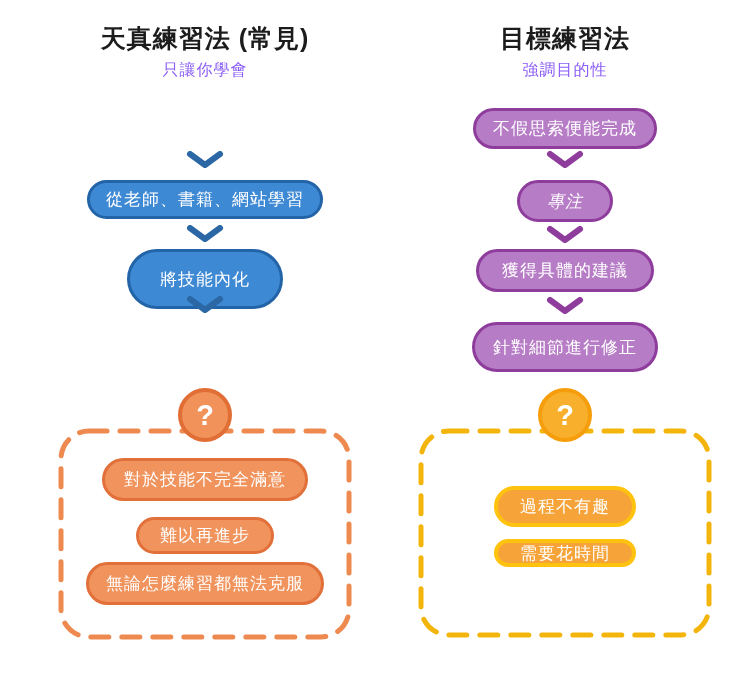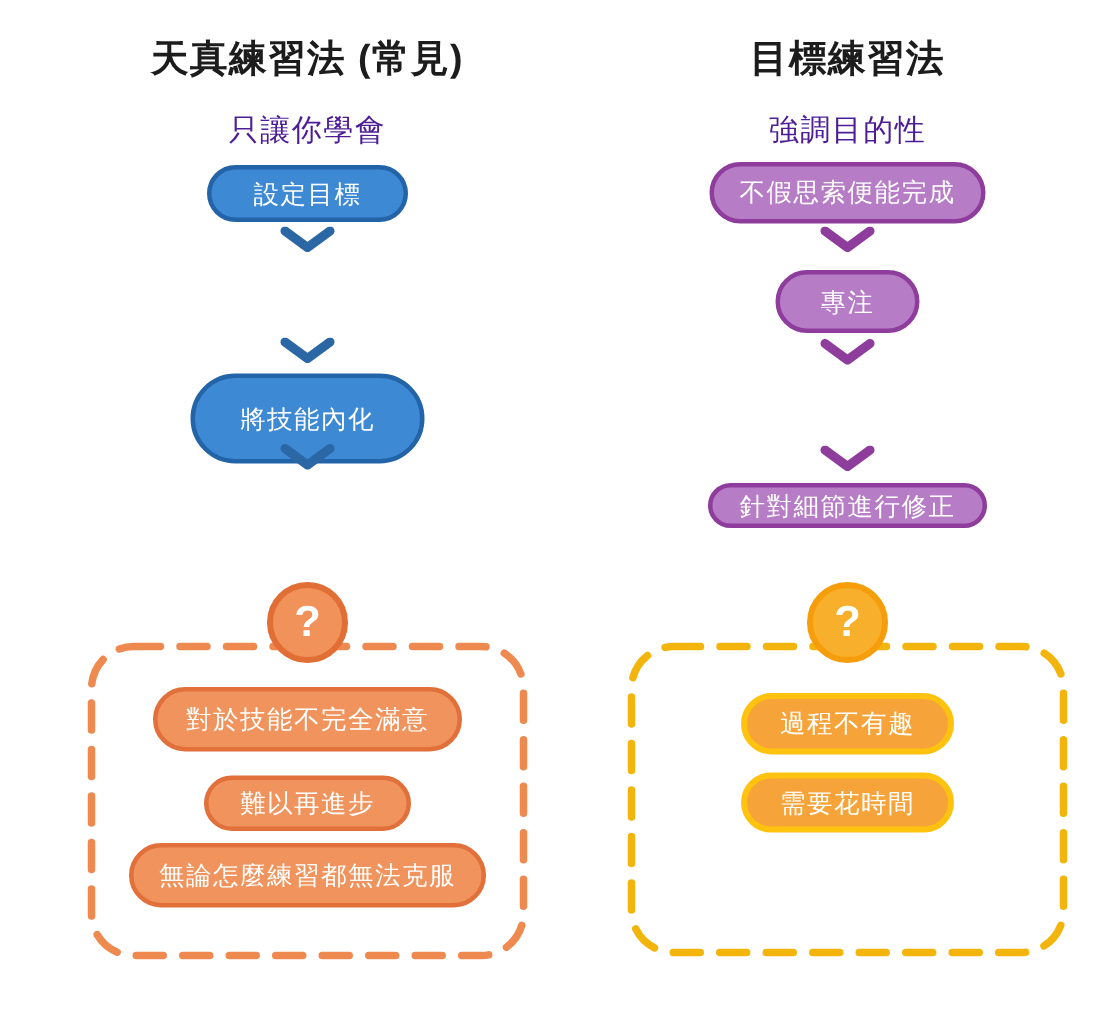--- a/index.html
+++ b/index.html
@@ -15,32 +15,32 @@
   .col-right { left: 380px; }
 
   .centered { left: 50%; transform: translateX(-50%); position: absolute; }
 
   .col-title {
     top: 22px; width: 100%; text-align: center;
     font-size: 25px; font-weight: bold; color: #1c1c1c; letter-spacing: 1px;
   }
   .col-subtitle {
     top: 60px; width: 100%; text-align: center;
-    font-size: 20px; color: #4c1d95; letter-spacing: 1px; margin-top: 13px;
+    font-size: 16px; color: #8b5cf6; letter-spacing: 1px;
   }
 
   .pill {
     display: flex; align-items: center; justify-content: center;
     color: #ffffff; font-size: 17px; letter-spacing: 1px;
     border-radius: 999px; white-space: nowrap;
   }
   .pill-blue   { background: var(--blue-fill);   border: 3.5px solid var(--blue-border); }
   .pill-purple { background: var(--purple-fill); border: 3.5px solid var(--purple-border); }
   .pill-orange { background: var(--orange-fill); border: 3px   solid var(--orange-border); }
-  .pill-amber  { background: var(--amber-fill);  border: 4px   solid var(--amber-border); }
+  .pill-amber  { background: var(--amber-fill);  border: 4px   solid var(--amber-border); margin-top: 24px; }
 
   .chev { height: 18px; width: 40px; }
   .chev polyline { fill: none; stroke-width: 6; stroke-linecap: round; stroke-linejoin: round; }
   .chev-blue polyline   { stroke: var(--blue-arrow); }
   .chev-purple polyline { stroke: var(--purple-arrow); }
 
   .qcircle {
     width: 54px; height: 54px; border-radius: 50%;
     display: flex; align-items: center; justify-content: center;
     font-size: 29px; font-weight: bold; color: #ffffff;
@@ -58,25 +58,25 @@
 </style>
 </head>
 <body>
 
 <div class="canvas">
 
   <section class="col col-left">
     <h1 class="centered col-title">天真練習法 (常見)</h1>
     <div class="centered col-subtitle">只讓你學會</div>
 
-    <div class="centered pill pill-blue" style="top:110px; width:134px; height:38px;">設定目標</div>
     <svg class="centered chev chev-blue" style="top:151px" viewBox="0 0 40 18">
         <polyline points="5,3 20,14 35,3"></polyline>
       </svg>
 
+    <div class="centered pill pill-blue" style="top:180px; width:236px; height:39px;">從老師、書籍、網站學習</div>
     <svg class="centered chev chev-blue" style="top:225px" viewBox="0 0 40 18">
         <polyline points="5,3 20,14 35,3"></polyline>
       </svg>
 
     <div class="centered pill pill-blue" style="top:249px; width:156px; height:60px;">將技能內化</div>
     <svg class="centered chev chev-blue" style="top:296px" viewBox="0 0 40 18">
         <polyline points="5,3 20,14 35,3"></polyline>
       </svg>
 
 
@@ -94,35 +94,36 @@
 
   <section class="col col-right">
     <h1 class="centered col-title">目標練習法</h1>
     <div class="centered col-subtitle">強調目的性</div>
 
     <div class="centered pill pill-purple" style="top:108px; width:184px; height:41px;">不假思索便能完成</div>
     <svg class="centered chev chev-purple" style="top:151px" viewBox="0 0 40 18">
         <polyline points="5,3 20,14 35,3"></polyline>
       </svg>
 
-    <div class="centered pill pill-purple" style="top:180px; width:96px; height:42px;">專注</div>
+    <div class="centered pill pill-purple" style="top:180px; width:96px; height:42px;font-style:italic;">專注</div>
     <svg class="centered chev chev-purple" style="top:226px" viewBox="0 0 40 18">
         <polyline points="5,3 20,14 35,3"></polyline>
       </svg>
 
+    <div class="centered pill pill-purple" style="top:249px; width:178px; height:43px;">獲得具體的建議</div>
     <svg class="centered chev chev-purple" style="top:297px" viewBox="0 0 40 18">
         <polyline points="5,3 20,14 35,3"></polyline>
       </svg>
 
-    <div class="centered pill pill-purple" style="top:322px; width:186px; height:30px;text-align:center;">針對細節進行修正</div>
+    <div class="centered pill pill-purple" style="top:322px; width:186px; height:50px;text-align:center;">針對細節進行修正</div>
 
     <div class="centered qcircle qcircle-amber">?</div>
 
     <div class="centered dash-box dash-amber" style="height:210px">
       <svg viewBox="0 0 294 210">
         <rect x="3" y="3" width="288" height="204" rx="28" stroke-dasharray="18 13"></rect>
       </svg>
       <div class="box-pill pill pill-amber" style="top:34px; width:142px; height:41px;">過程不有趣</div>
-      <div class="box-pill pill pill-amber" style="top:87px; width:142px; height:40px;">需要花時間</div>
+      <div class="box-pill pill pill-amber" style="top:87px; width:142px; height:28px;">需要花時間</div>
     </div>
   </section>
 
 </div>
 
 </body></html>

